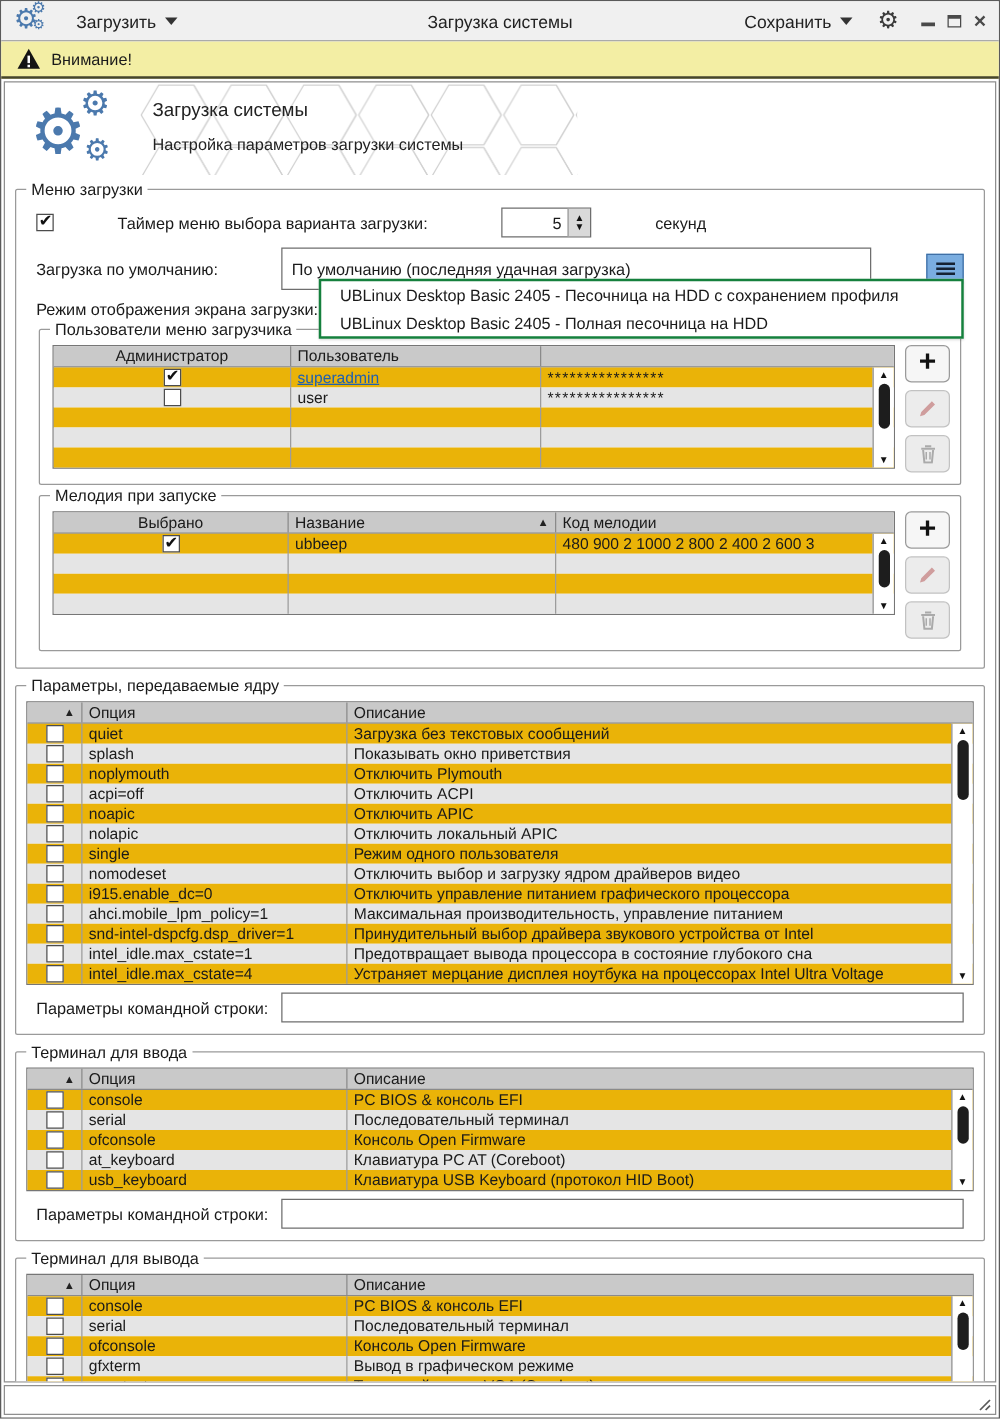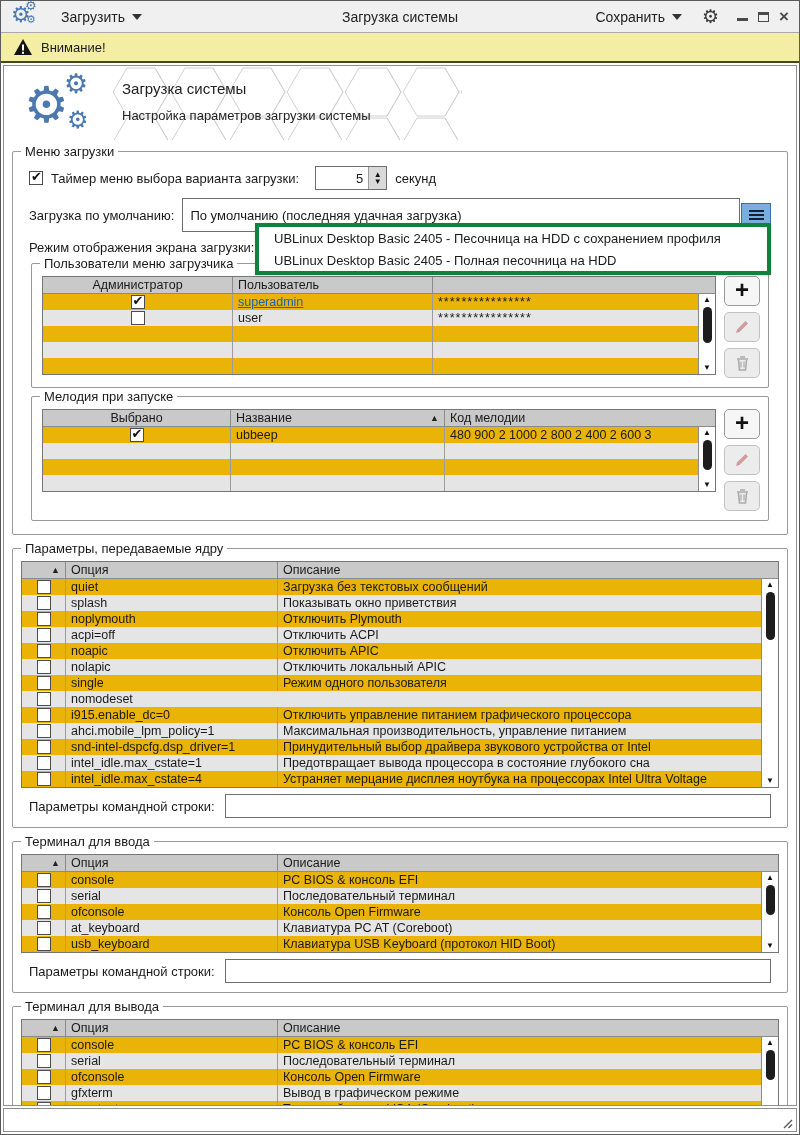--- a/index.html
+++ b/index.html
@@ -40,37 +40,37 @@
   .hero-logo .g2 { position:absolute; left:42px; top:-6px; font-size:27px; }
   .hero-logo .g3 { position:absolute; left:45px; top:32px; font-size:24px; }
   .hero-title { position:absolute; left:118px; top:14px; font-size:15px; color:#222; }
   .hero-sub   { position:absolute; left:118px; top:42px; font-size:13px; color:#222; }
 
   
   .gbox { position:relative; border:1px solid #9a9a9a; border-radius:2px; margin: 9px 8px 4px; padding: 12px 8px 7px; background:#fff; }
   .gbox > .legend { position:absolute; top:-8px; left:8px; background:#fff; padding:0 4px; font-size:13px; color:#1a1a1a; }
   .gbox.inner { margin: 8px 10px 6px; }
 
-  .row { display:flex; align-items:center; margin: 2px 8px 8px; }
+  .row { display:flex; align-items:center; margin: 2px 8px 8px; gap: 43px; }
   label.flabel { margin-right: 8px; }
 
   .cb { width:14px; height:14px; border:1px solid #4c4c4c; background:#fff; display:inline-flex; align-items:center; justify-content:center; flex:0 0 auto; }
   .cb.checked::after { content:"✔"; font-size:13px; color:#111; margin-top:-3px; margin-left:1px; }
 
   .spin { display:flex; align-items:stretch; border:1px solid #6e6e6e; height:24px; margin: 0 8px; background:#fff; }
   .spin-val { width:52px; display:flex; align-items:center; justify-content:flex-end; padding-right:5px; }
   .spin-btns { width:18px; background:#d9d9d9; border-left:1px solid #9a9a9a; display:flex; flex-direction:column; align-items:center; justify-content:center; color:#111; }
   .spin-btns span { font-size:8px; line-height:7px; }
 
   .combo-row { position:relative; }
   .combo { flex:1; height:34px; border:1px solid #6e6e6e; display:flex; align-items:center; padding:0 7px; background:#fff; }
   .combo-menu-btn { width:30px; height:24px; background:#7aade0; border:1px solid #3f6fa5; display:flex; flex-direction:column; align-items:center; justify-content:center; gap:2px; margin-left:1px; }
   .combo-menu-btn i { display:block; width:15px; height:2px; background:#152233; }
 
-  .dropdown { position:absolute; left:226px; right:0; top:25px; background:#fff; border:4px solid #15803d; z-index:30; box-shadow:0 1px 2px rgba(0,0,0,.15); }
+  .dropdown { position:absolute; left:226px; right:0; top:25px; background:#fff; border:2px solid #15803d; z-index:30; box-shadow:0 1px 2px rgba(0,0,0,.15); }
   .dd-item { height:22px; display:flex; align-items:center; padding-left:15px; font-size:13px; color:#1a1a1a; }
   .chev { width:8px; height:8px; border-left:3px solid #111; border-bottom:3px solid #111; transform:rotate(45deg); margin-right:9px; margin-left:2px; flex:0 0 auto; }
 
   
   .tbl-wrap { display:flex; align-items:flex-start; gap:8px; margin: 0 0 2px; }
   .tbl { position:relative; flex:1; border:1px solid #767676; background:#fff; }
   .thead { display:flex; background:#c9c9c9; border-bottom:1px solid #8a8a8a; height:17px; align-items:center; font-size:12.5px; }
   .trow { display:flex; height:16px; align-items:center; font-size:12.5px; background:#e5e5e5; }
   .trow.alt { background:#eab308; }
   .tc { display:flex; align-items:center; height:100%; padding:0 5px; overflow:hidden; white-space:nowrap; border-right:1px solid #9c9c9c; }
@@ -386,20 +386,21 @@
                 <span class="cb"></span>
               </div>
       <div class="tc o2">single</div>
       <div class="tc o3">Режим одного пользователя</div>
             </div>
             <div class="trow">
       <div class="tc o1">
                 <span class="cb"></span>
               </div>
       <div class="tc o2">nomodeset</div>
+      <div class="tc o3">Отключить выбор и загрузку ядром драйверов видео</div>
             </div>
             <div class="trow alt">
       <div class="tc o1">
                 <span class="cb"></span>
               </div>
       <div class="tc o2">i915.enable_dc=0</div>
       <div class="tc o3">Отключить управление питанием графического процессора</div>
             </div>
             <div class="trow">
       <div class="tc o1">

